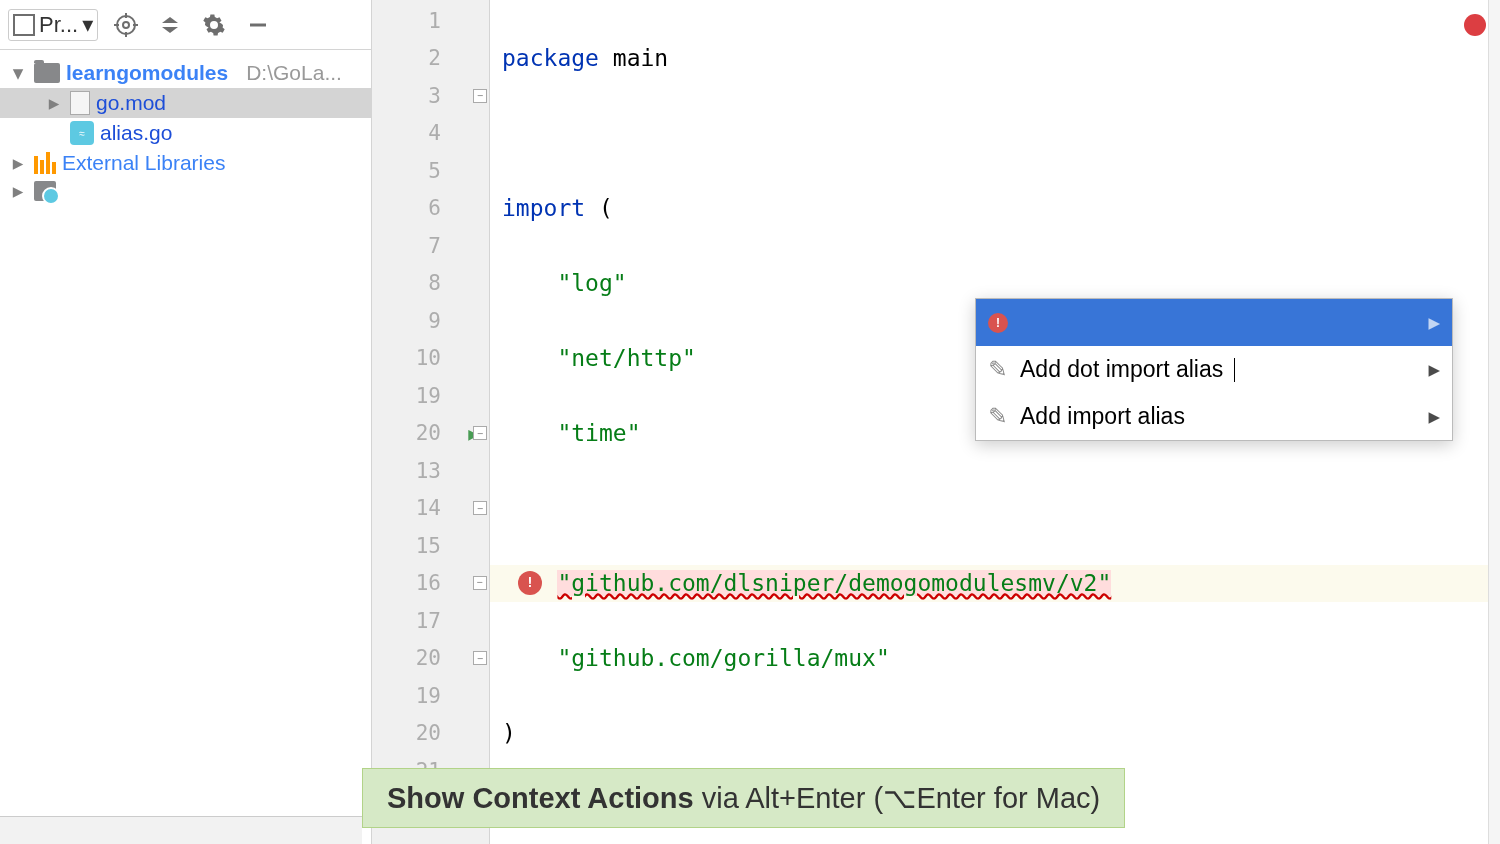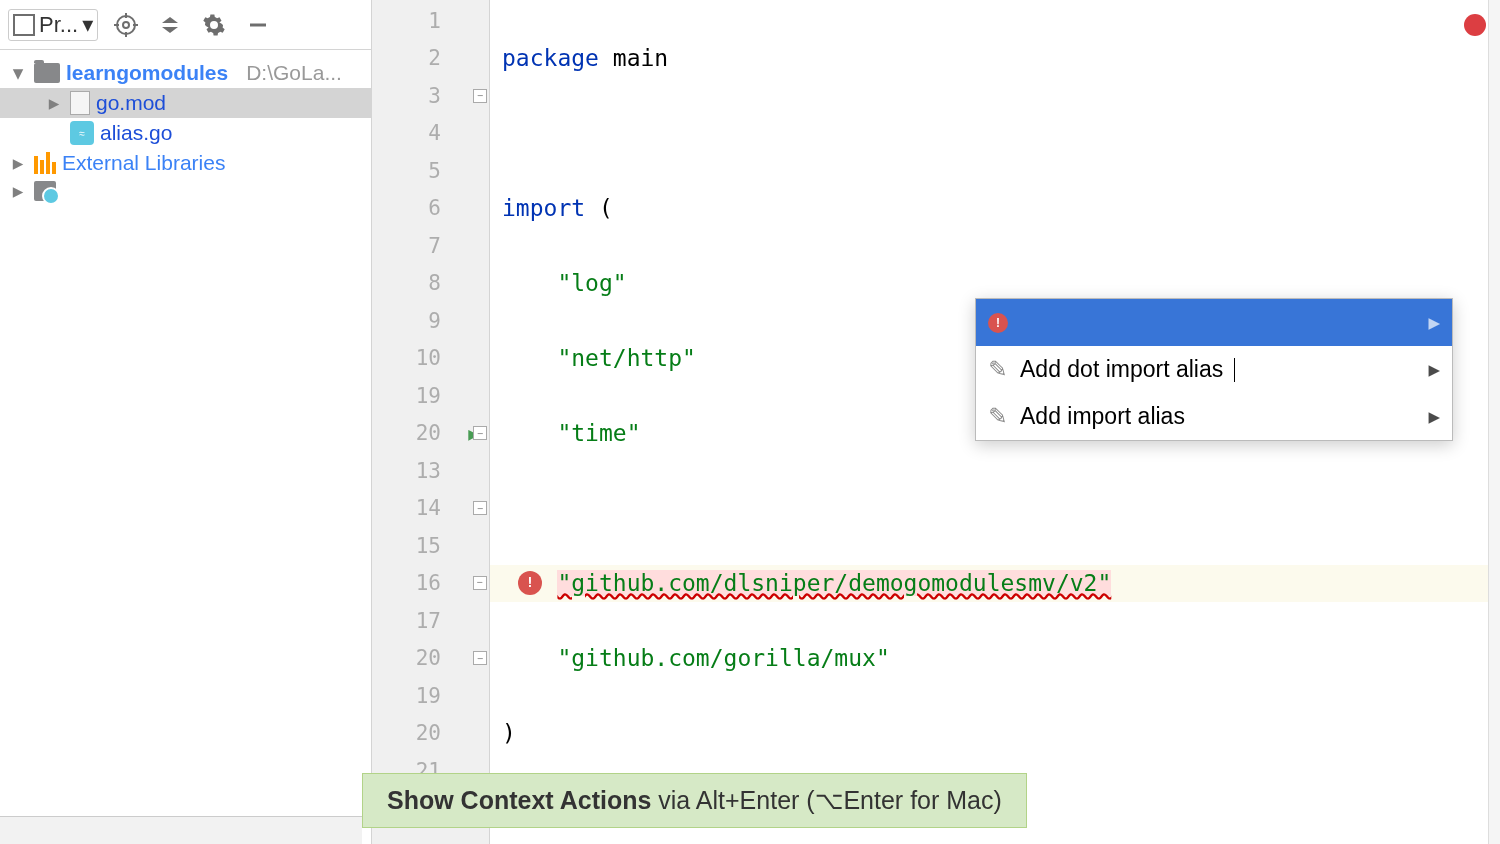--- a/index.html
+++ b/index.html
@@ -40,21 +40,21 @@
     .underlined{text-decoration:underline;text-decoration-color:#cc0000;text-decoration-style:wavy;background:#fdd}
     .err-indicator{position:absolute;top:14px;right:14px;width:22px;height:22px;background:#dc3e42;border-radius:50%}
     .scroll-map{position:absolute;right:0;top:0;width:12px;height:100%;background:#f5f5f5;border-left:1px solid #ddd}
     .popup{position:absolute;top:298px;left:975px;background:#fff;border:1px solid #bbb;box-shadow:0 4px 16px rgba(0,0,0,.2);z-index:10;min-width:478px}
     .popup-item{display:flex;align-items:center;padding:10px 12px;gap:12px;font-size:23px;cursor:pointer}
     .popup-item.selected{background:#3875d7;color:#fff}
     .popup-icon{width:20px;height:20px;display:flex;align-items:center;justify-content:center}
     .popup-icon.err{background:#d9534f;border-radius:50%;color:#fff;font-size:12px;font-weight:700}
     .popup-icon.edit{color:#888}
     .popup-arrow{margin-left:auto;color:inherit;opacity:.7}
-    .hint-bar{position:absolute;bottom:16px;left:362px;background:#d6e9c6;border:1px solid #b2d388;padding:12px 24px;font-size:25px;color:#333;z-index:5}
+    .hint-bar{position:absolute;bottom:16px;left:362px;background:#d6e9c6;border:1px solid #b2d388;padding:12px 24px;font-size:29px;color:#333;z-index:5}
     .hint-bar .bold{font-weight:700}
     .status-bar{position:absolute;bottom:0;left:0;width:362px;height:28px;border-top:1px solid #ccc;background:#f2f2f2}
     .text-cursor{display:inline-block;border-left:1px solid #000;height:24px;vertical-align:middle;margin:0 -1px}
   </style>
 </head>
 <body>
 
 <div class="container">
   <div class="sidebar">
     <div class="toolbar">

